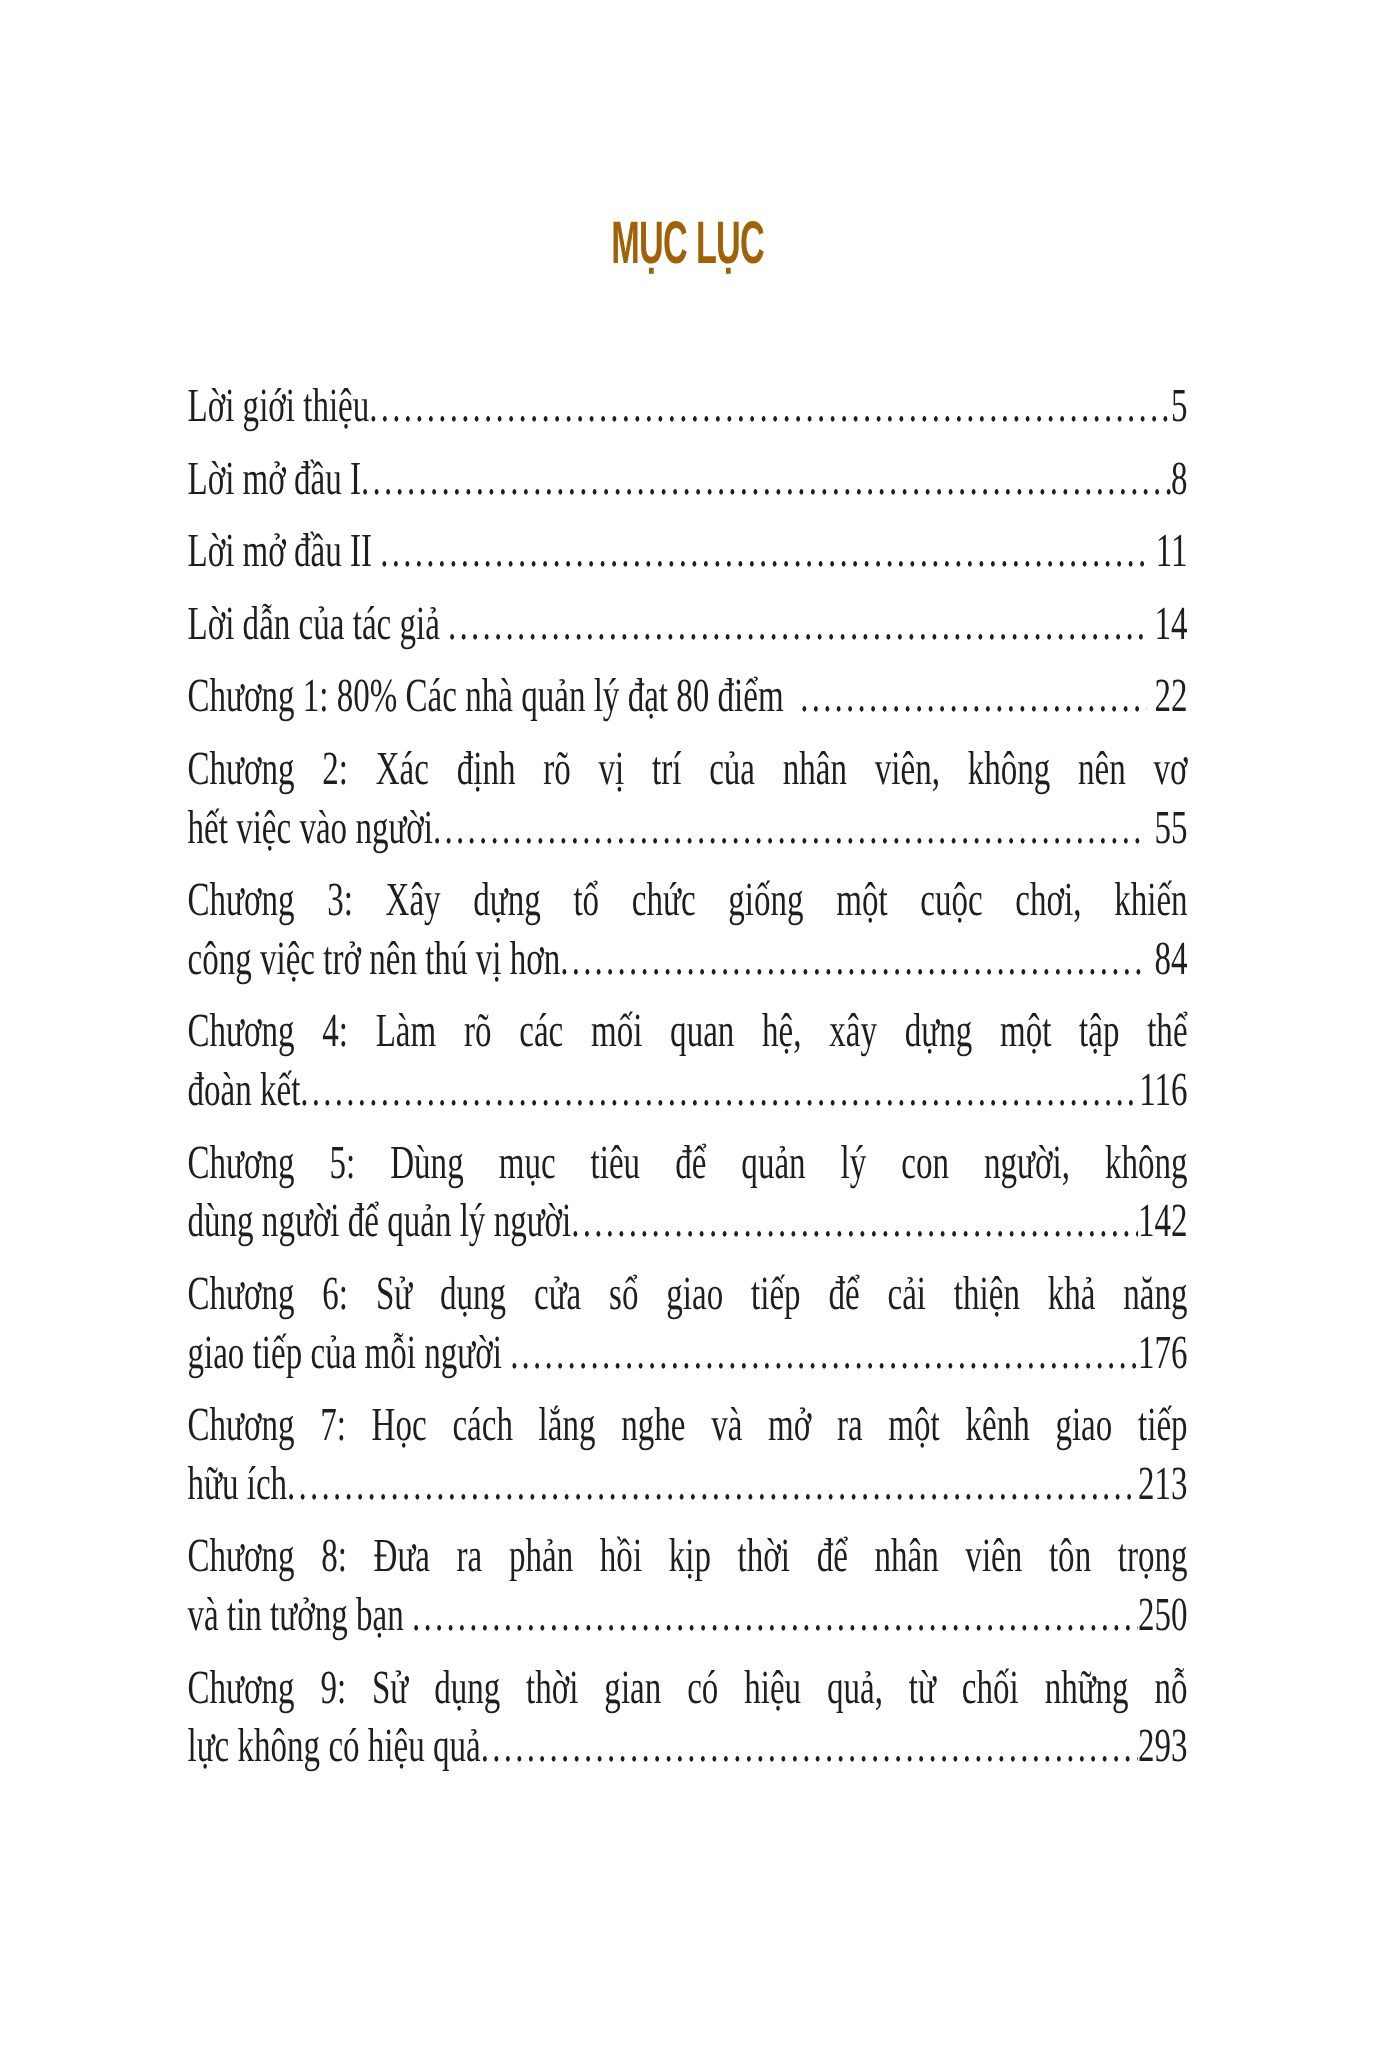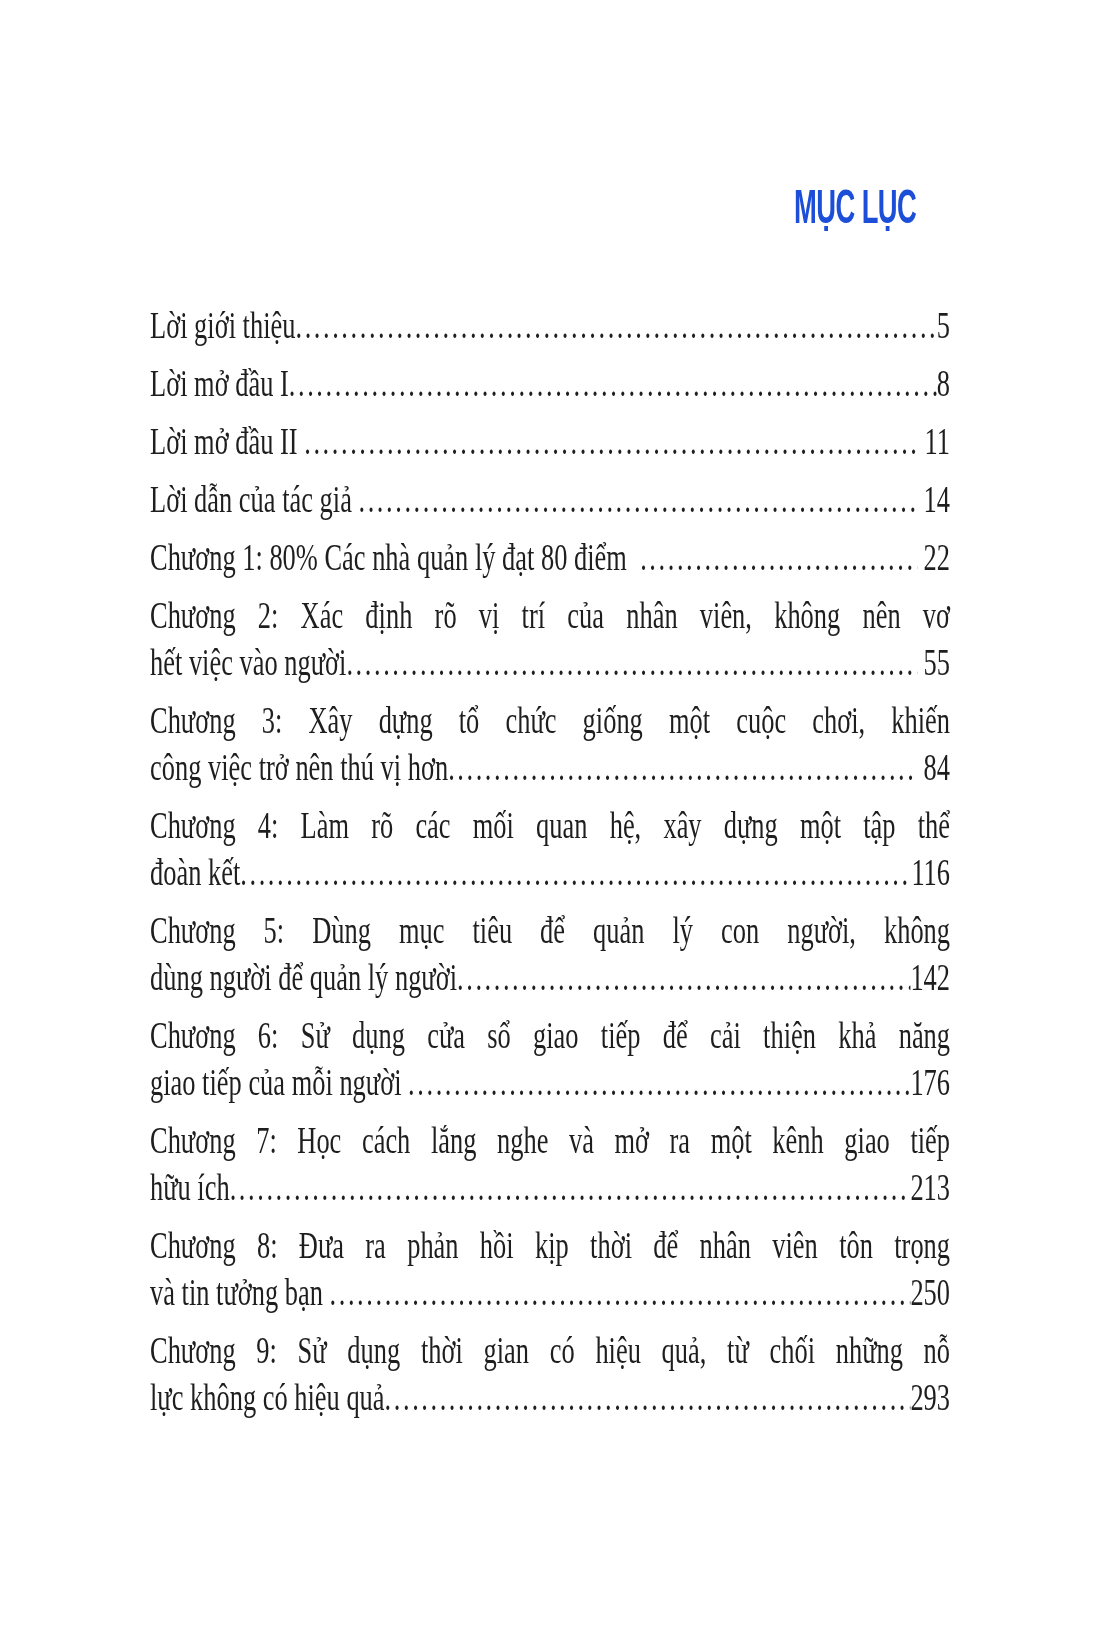--- a/index.html
+++ b/index.html
@@ -14,27 +14,27 @@
     background: #ffffff;
     overflow: hidden;
     font-family: "Liberation Serif", "DejaVu Serif", serif;
     color: #1e1e1e;
   }
   .title {
     position: absolute;
     top: 171px;
     left: 150px;
     width: 800px;
-    margin: 12px;
-    text-align: right;
+    margin: 0;
+    text-align: center;
     font-family: "Liberation Sans", "DejaVu Sans", sans-serif;
     font-weight: bold;
     font-size: 48px;
     line-height: 48px;
-    color: #1d4ed8;
+    color: #a16207;
     white-space: nowrap;
   }
   .title-inner {
     display: inline-block;
     transform: scaleX(0.57);
     letter-spacing: -1px;
   }
   .toc {
     position: absolute;
     top: 302px;

